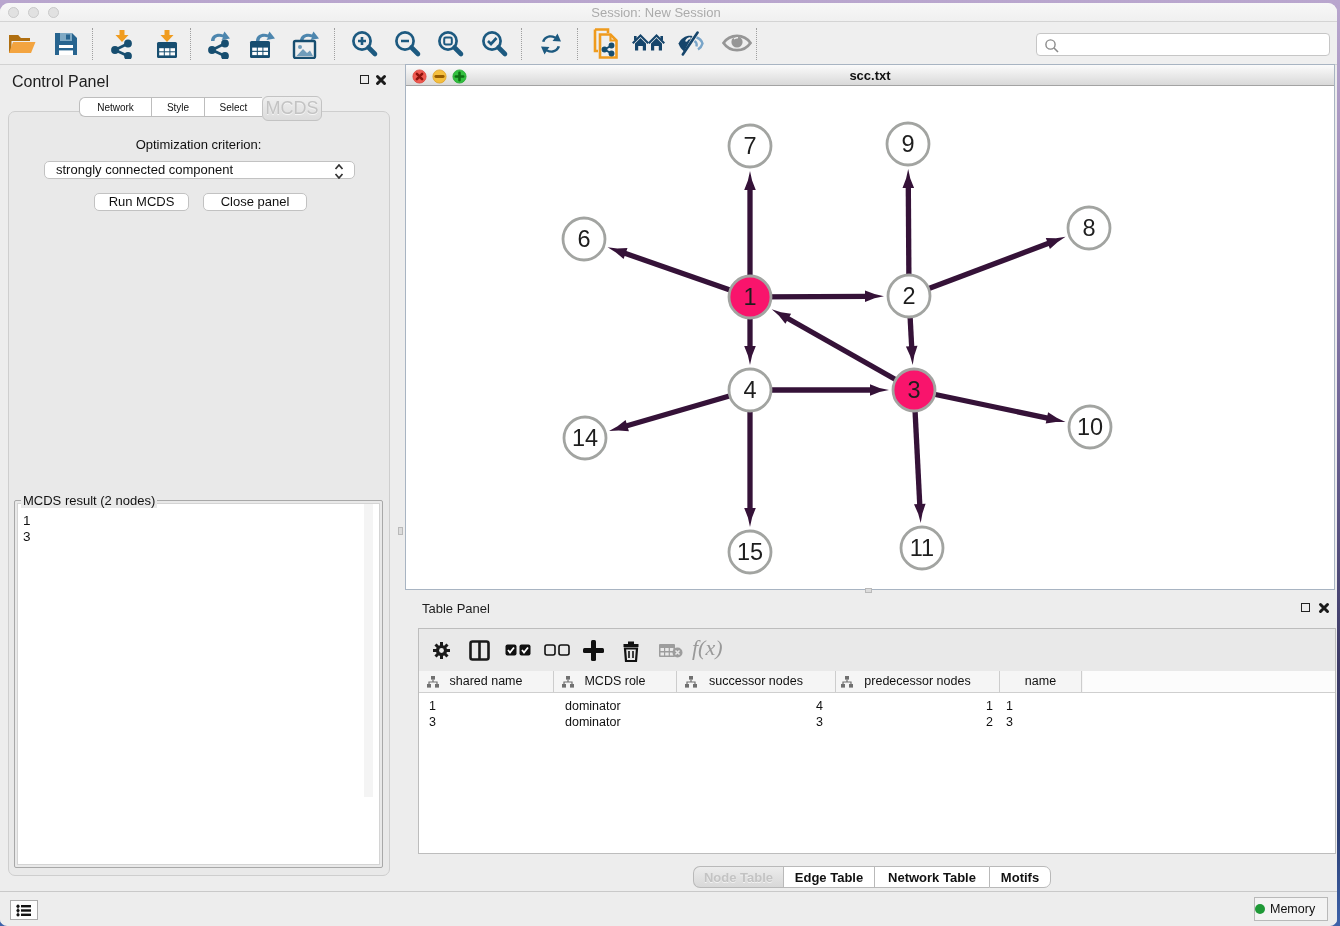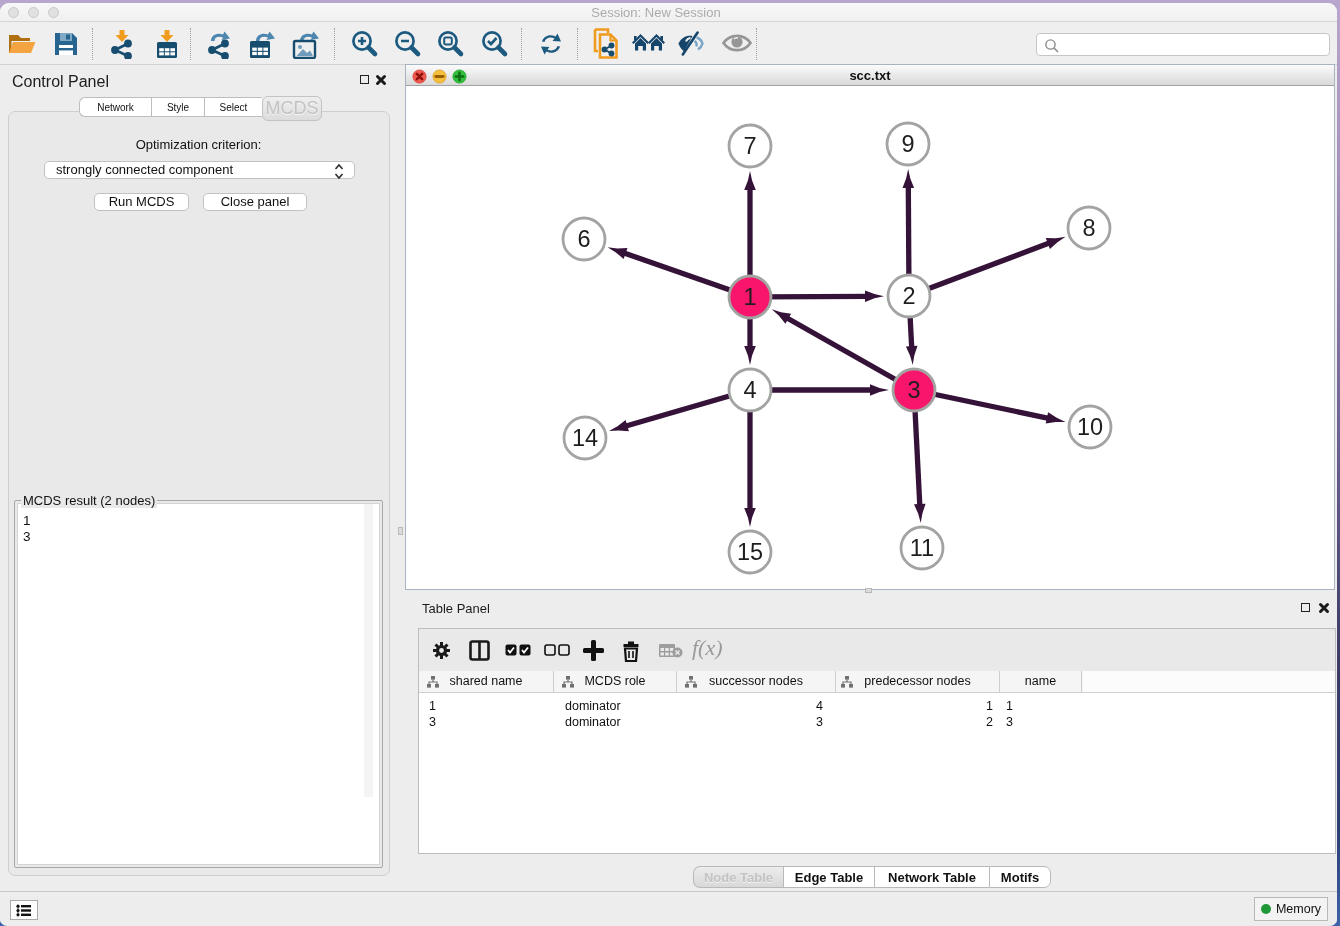--- a/index.html
+++ b/index.html
@@ -76,21 +76,21 @@
   .btab { position:absolute; top:272px; height:22px; background:#fff;
     border-top:1px solid #b9b9b9; border-bottom:1px solid #b9b9b9;
     font-size:13px; font-weight:bold; color:#111; text-align:center; line-height:21px; }
   
   #statusbar { position:absolute; left:0; top:888px; width:1337px; height:32px;
     background:#ededed; border-top:1px solid #c9c9c9; }
   #listbtn { position:absolute; left:10px; top:8px; width:28px; height:20px;
     background:#fdfdfd; border:1px solid #ababab; }
   #membtn { position:absolute; left:1254px; top:5px; width:74px; height:24px;
     background:#f3f3f3; border:1px solid #b9b9b9; font-size:12.5px; color:#111;
-    line-height:22px; text-align:center; }
+    line-height:22px; }
   #memdot { display:inline-block; width:10px; height:10px; border-radius:50%;
     background:#1f9937; margin-right:5px; vertical-align:-1px; }
 </style>
 </head>
 <body>
 <div id="win">
 <div id="titlebar">
   <div class="tl" style="left:8px"></div>
   <div class="tl" style="left:28px"></div>
   <div class="tl" style="left:48px"></div>

